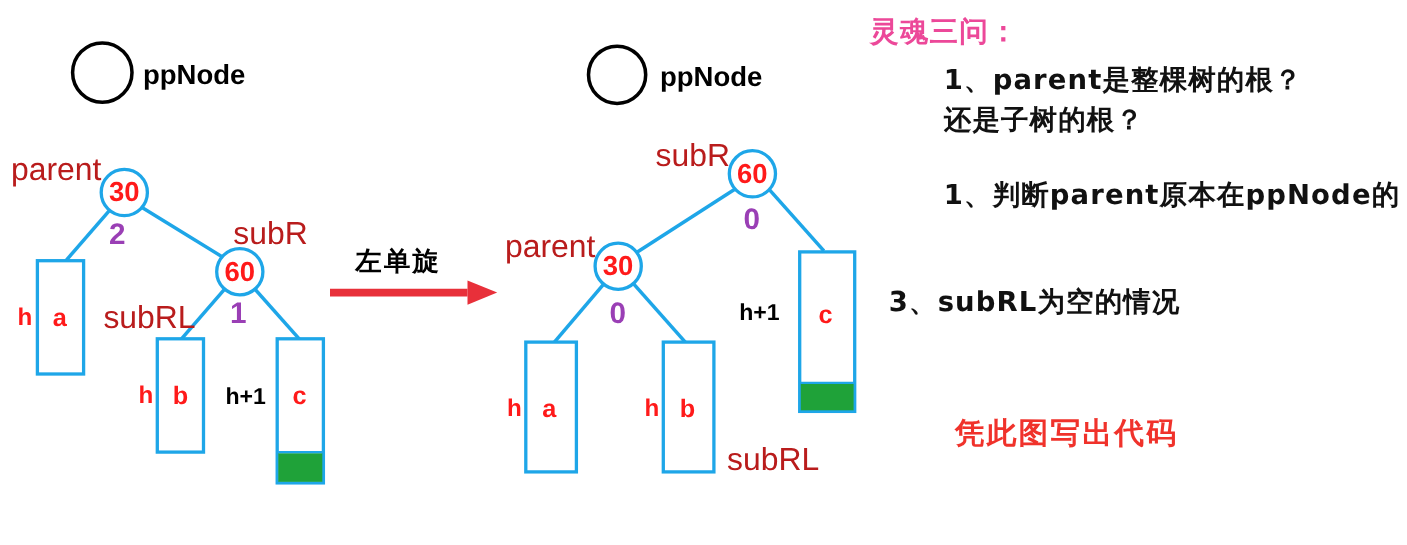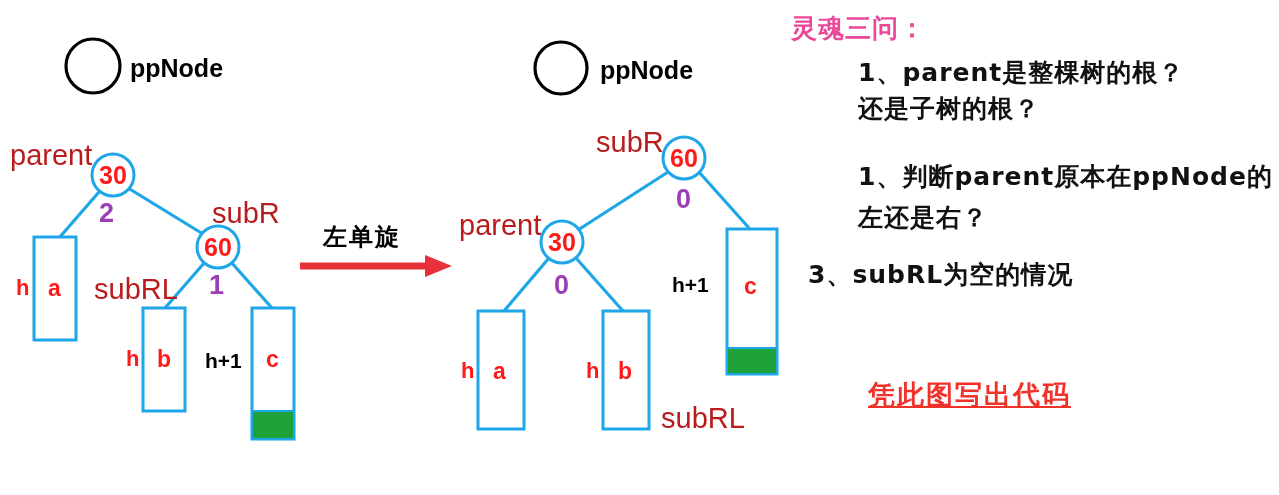--- a/index.html
+++ b/index.html
@@ -100,21 +100,20 @@
     font-family: "DejaVu Sans", sans-serif;
     letter-spacing: 1px;
     text-align: right;
   }
   .note-footer {
     color: #f0322b;
     font-size: 27px;
     font-weight: bold;
     font-family: "DejaVu Sans", sans-serif;
     letter-spacing: 2px;
-    text-decoration: underline;
   }
 </style>
 </head>
 <body>
 
 <div id="canvas">
 
   <svg id="svg-layer" viewBox="0 0 1279 495">
 
     <circle cx="93" cy="66" r="27" fill="#ffffff" stroke="#000000" stroke-width="3.2"></circle>
@@ -215,18 +214,17 @@
   <div class="lbl h-black" style="left:672px; top:274px;">h+1</div>
   <div class="lbl box-letter" style="left:744px; top:275px;">c</div>
 
   <div class="lbl ann-red" style="left:661px; top:404px;">subRL</div>
 
   <div class="lbl note-head" style="left:791px; top:17px;">灵魂三问：</div>
 
   <div class="lbl note-line" style="left:858px; top:60px;">1、parent是整棵树的根？</div>
   <div class="lbl note-line" style="left:858px; top:96px;">还是子树的根？</div>
   <div class="lbl note-line" style="left:858px; top:164px;">1、判断parent原本在ppNode的</div>
-  <div class="lbl note-line" style="left:858px; top:205px;">左还是右？</div>
   <div class="lbl note-line" style="left:808px; top:262px;">3、subRL为空的情况</div>
 
   <div class="lbl note-footer" style="left:868px; top:381px;">凭此图写出代码</div>
 
 </div>
 
 </body></html>

